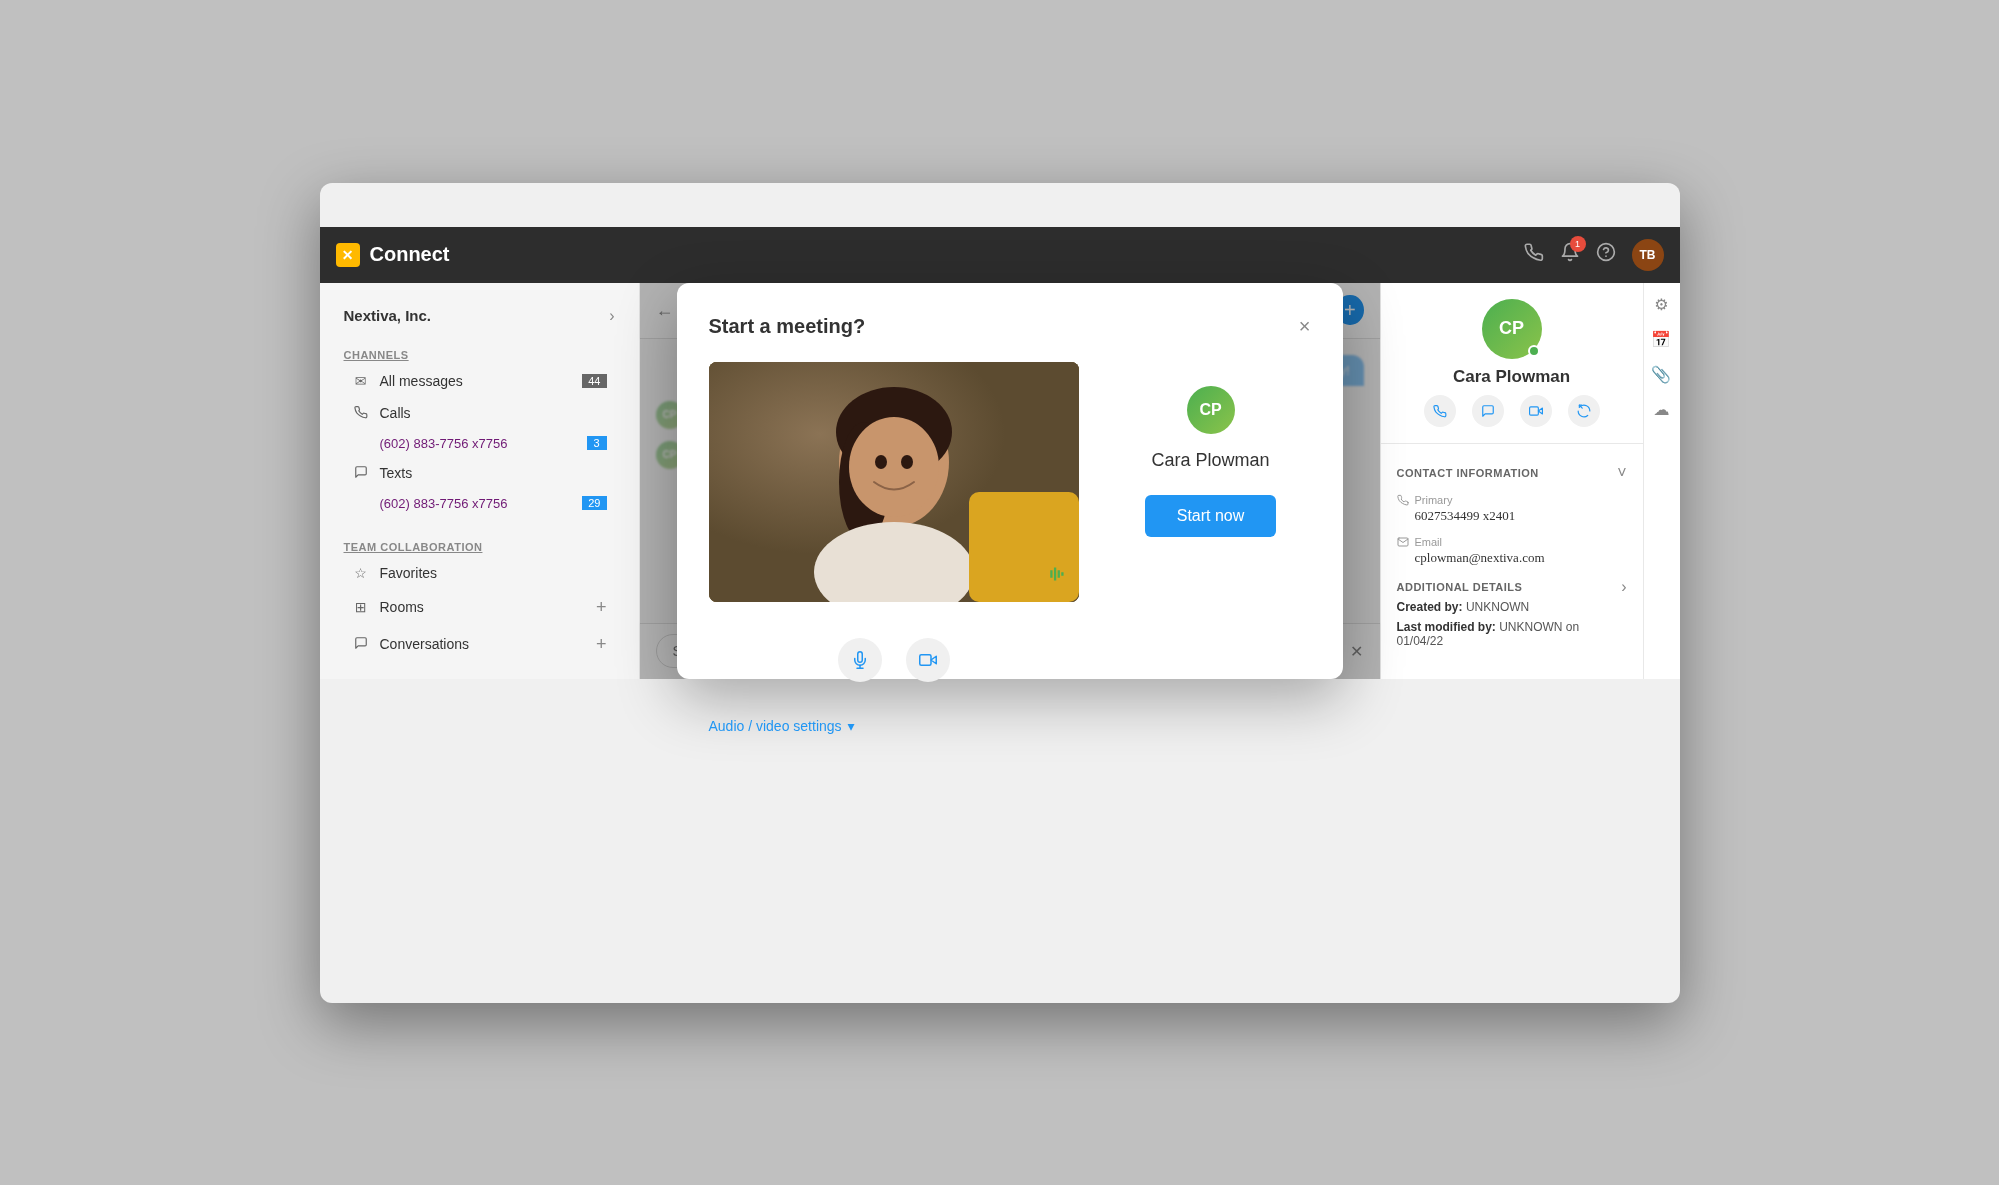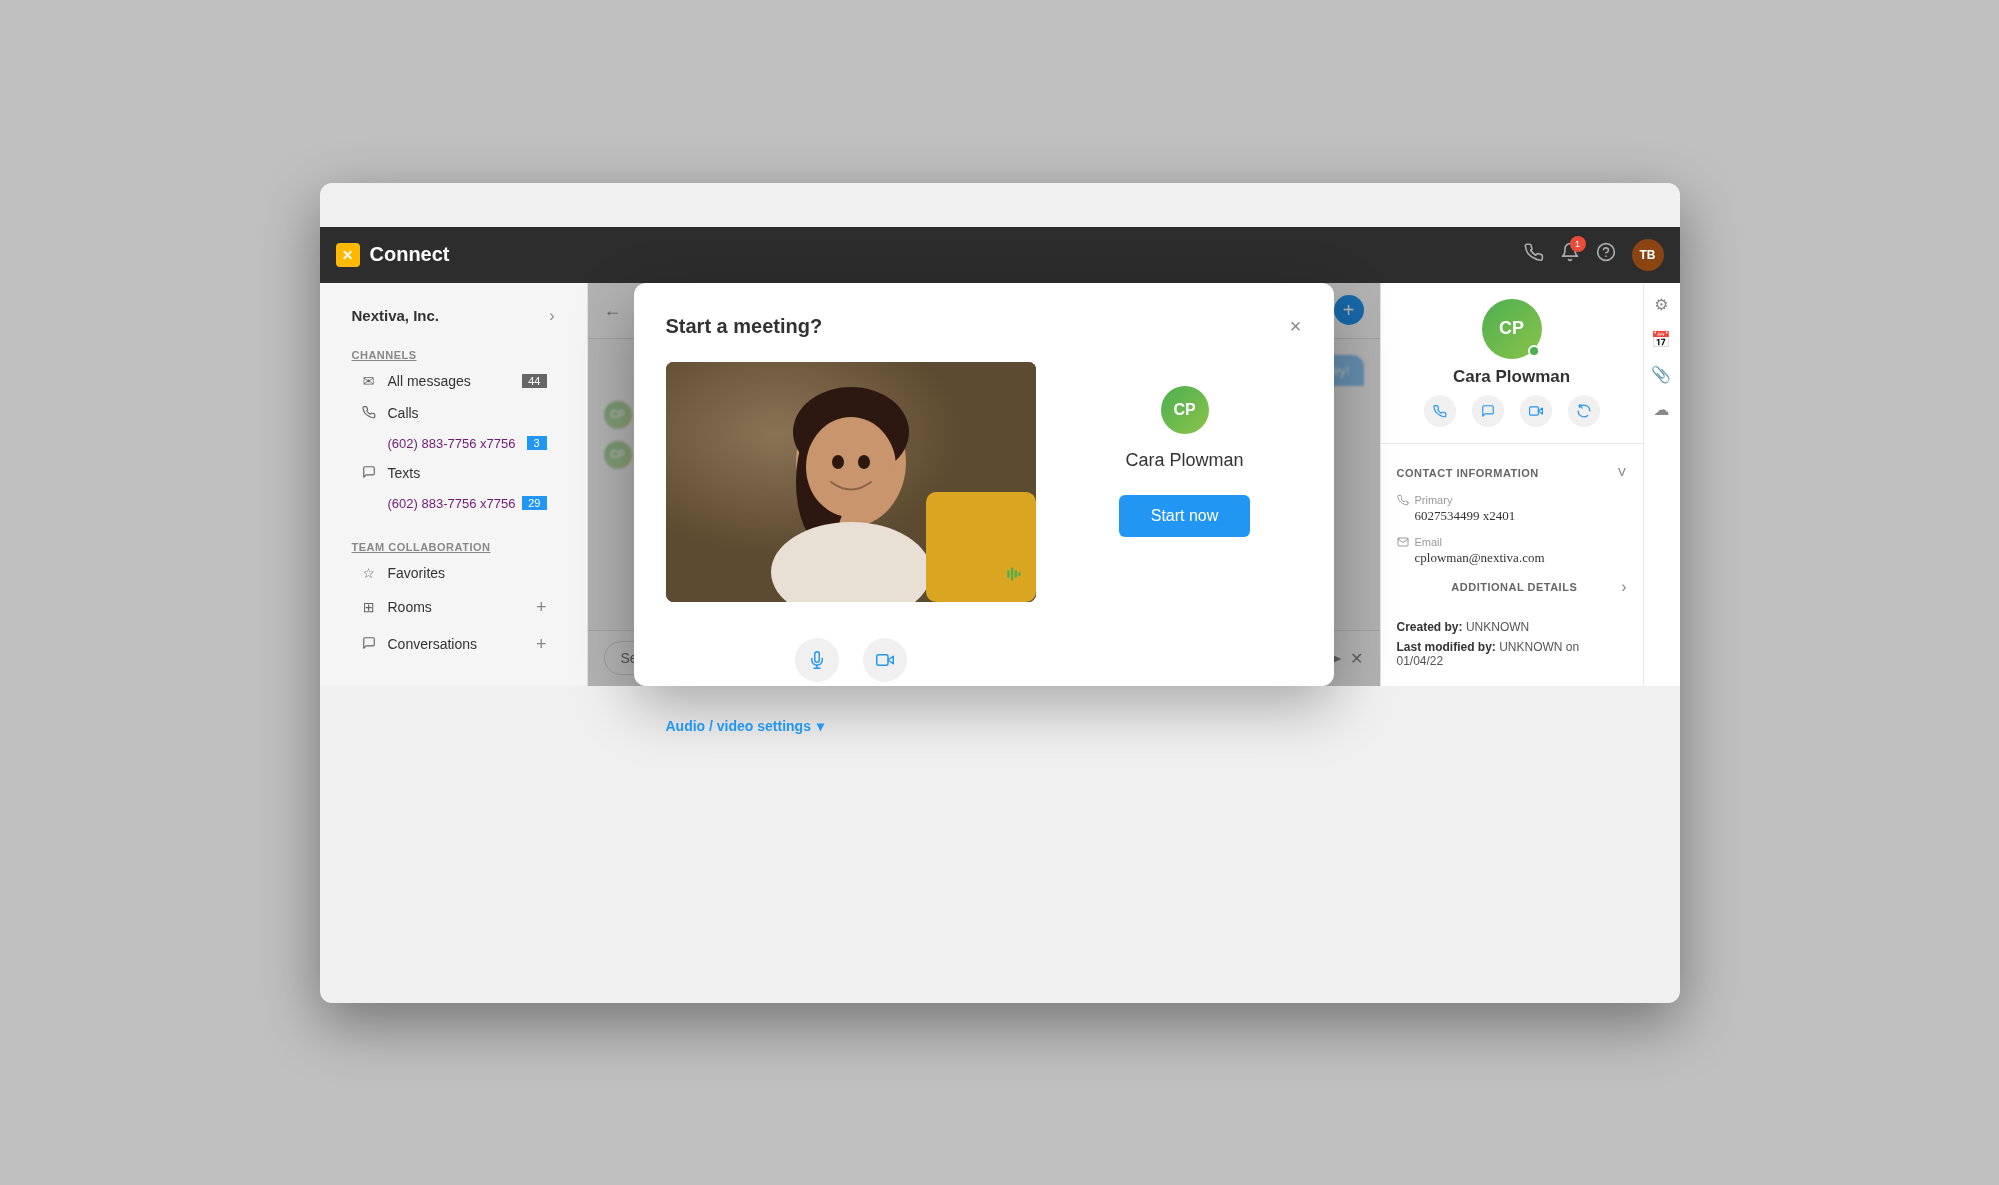--- a/index.html
+++ b/index.html
@@ -125,24 +125,24 @@
     }
     
     .main-layout {
       display: flex;
       width: 100%;
       margin-top: 100px;
       height: calc(100% - 100px);
     }
     
     .sidebar {
-      width: 268px;
+      width: 320px;
       background: #f5f5f5;
       border-right: 1px solid #e0e0e0;
-      padding: 16px 12px;
+      padding: 16px 4px;
       flex-shrink: 0;
     }
     .sidebar-company {
       padding: 8px 20px 16px;
       display: flex;
       align-items: center;
       justify-content: space-between;
     }
     .company-name {
       font-size: 15px;
@@ -431,24 +431,23 @@
       align-items: center;
     }
     .rp-icon {
       color: #888;
       font-size: 16px;
       cursor: pointer;
     }
     .additional-details-header {
       display: flex;
       align-items: center;
-      justify-content: flex-end;
+      justify-content: space-between;
       margin-top: 12px;
-      margin-bottom: 24px;
-      gap: 44px;
+      margin-bottom: 4px;
     }
     .detail-row {
       font-size: 12px;
       color: #555;
       margin-bottom: 6px;
     }
     .detail-row strong {
       color: #333;
     }
     
@@ -763,21 +762,21 @@
 
       <div class="modal-overlay">
         <div class="modal">
           <div class="modal-header">
             <span class="modal-title">Start a meeting?</span>
             <button class="modal-close">×</button>
           </div>
 
           <div class="modal-body">
 
-            <div style="display:flex; flex-direction:column; gap:16px;font-weight:bold;">
+            <div style="display:flex; flex-direction:column; gap:16px;">
               <div class="modal-video">
                 <div class="video-placeholder">
 
                   <svg width="370" height="240" viewBox="0 0 370 240" xmlns="http://www.w3.org/2000/svg">
                     <rect width="370" height="240" fill="#6B5B3E"></rect>
 
                     <rect width="370" height="240" fill="url(#bgGrad)"></rect>
                     <defs>
                       <radialGradient id="bgGrad" cx="30%" cy="30%">
                         <stop offset="0%" stop-color="#8B7355"></stop>

